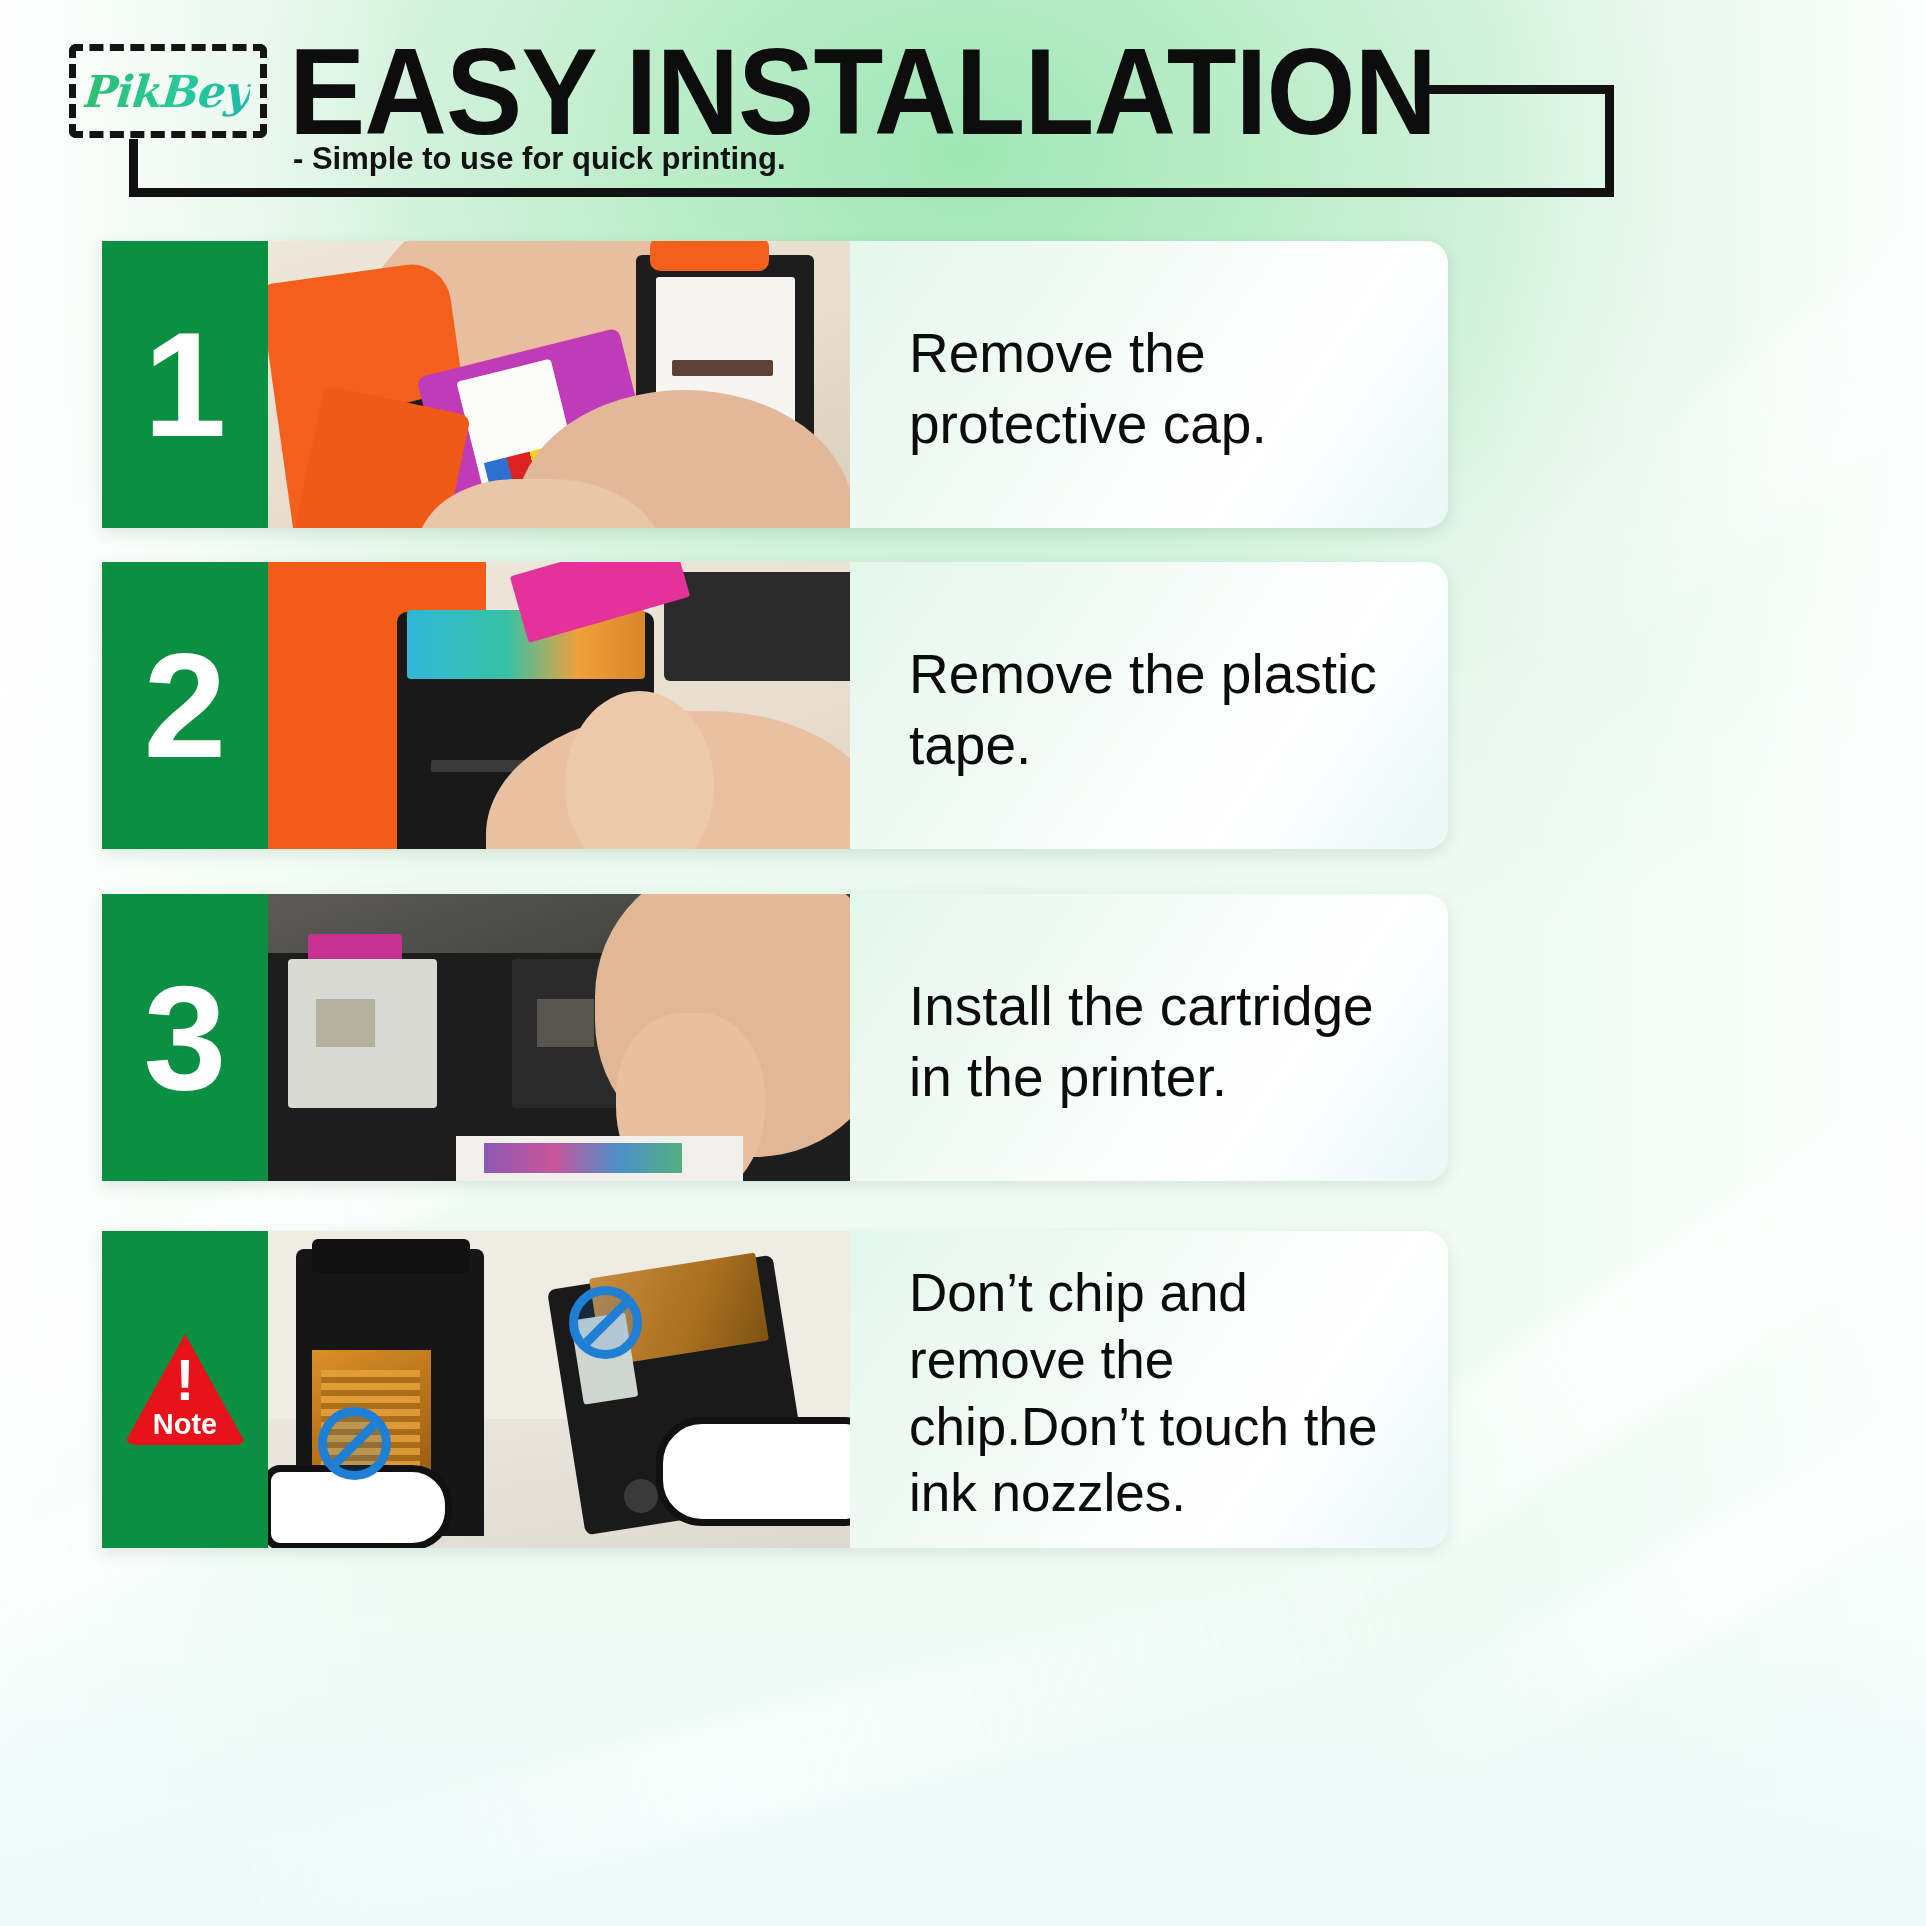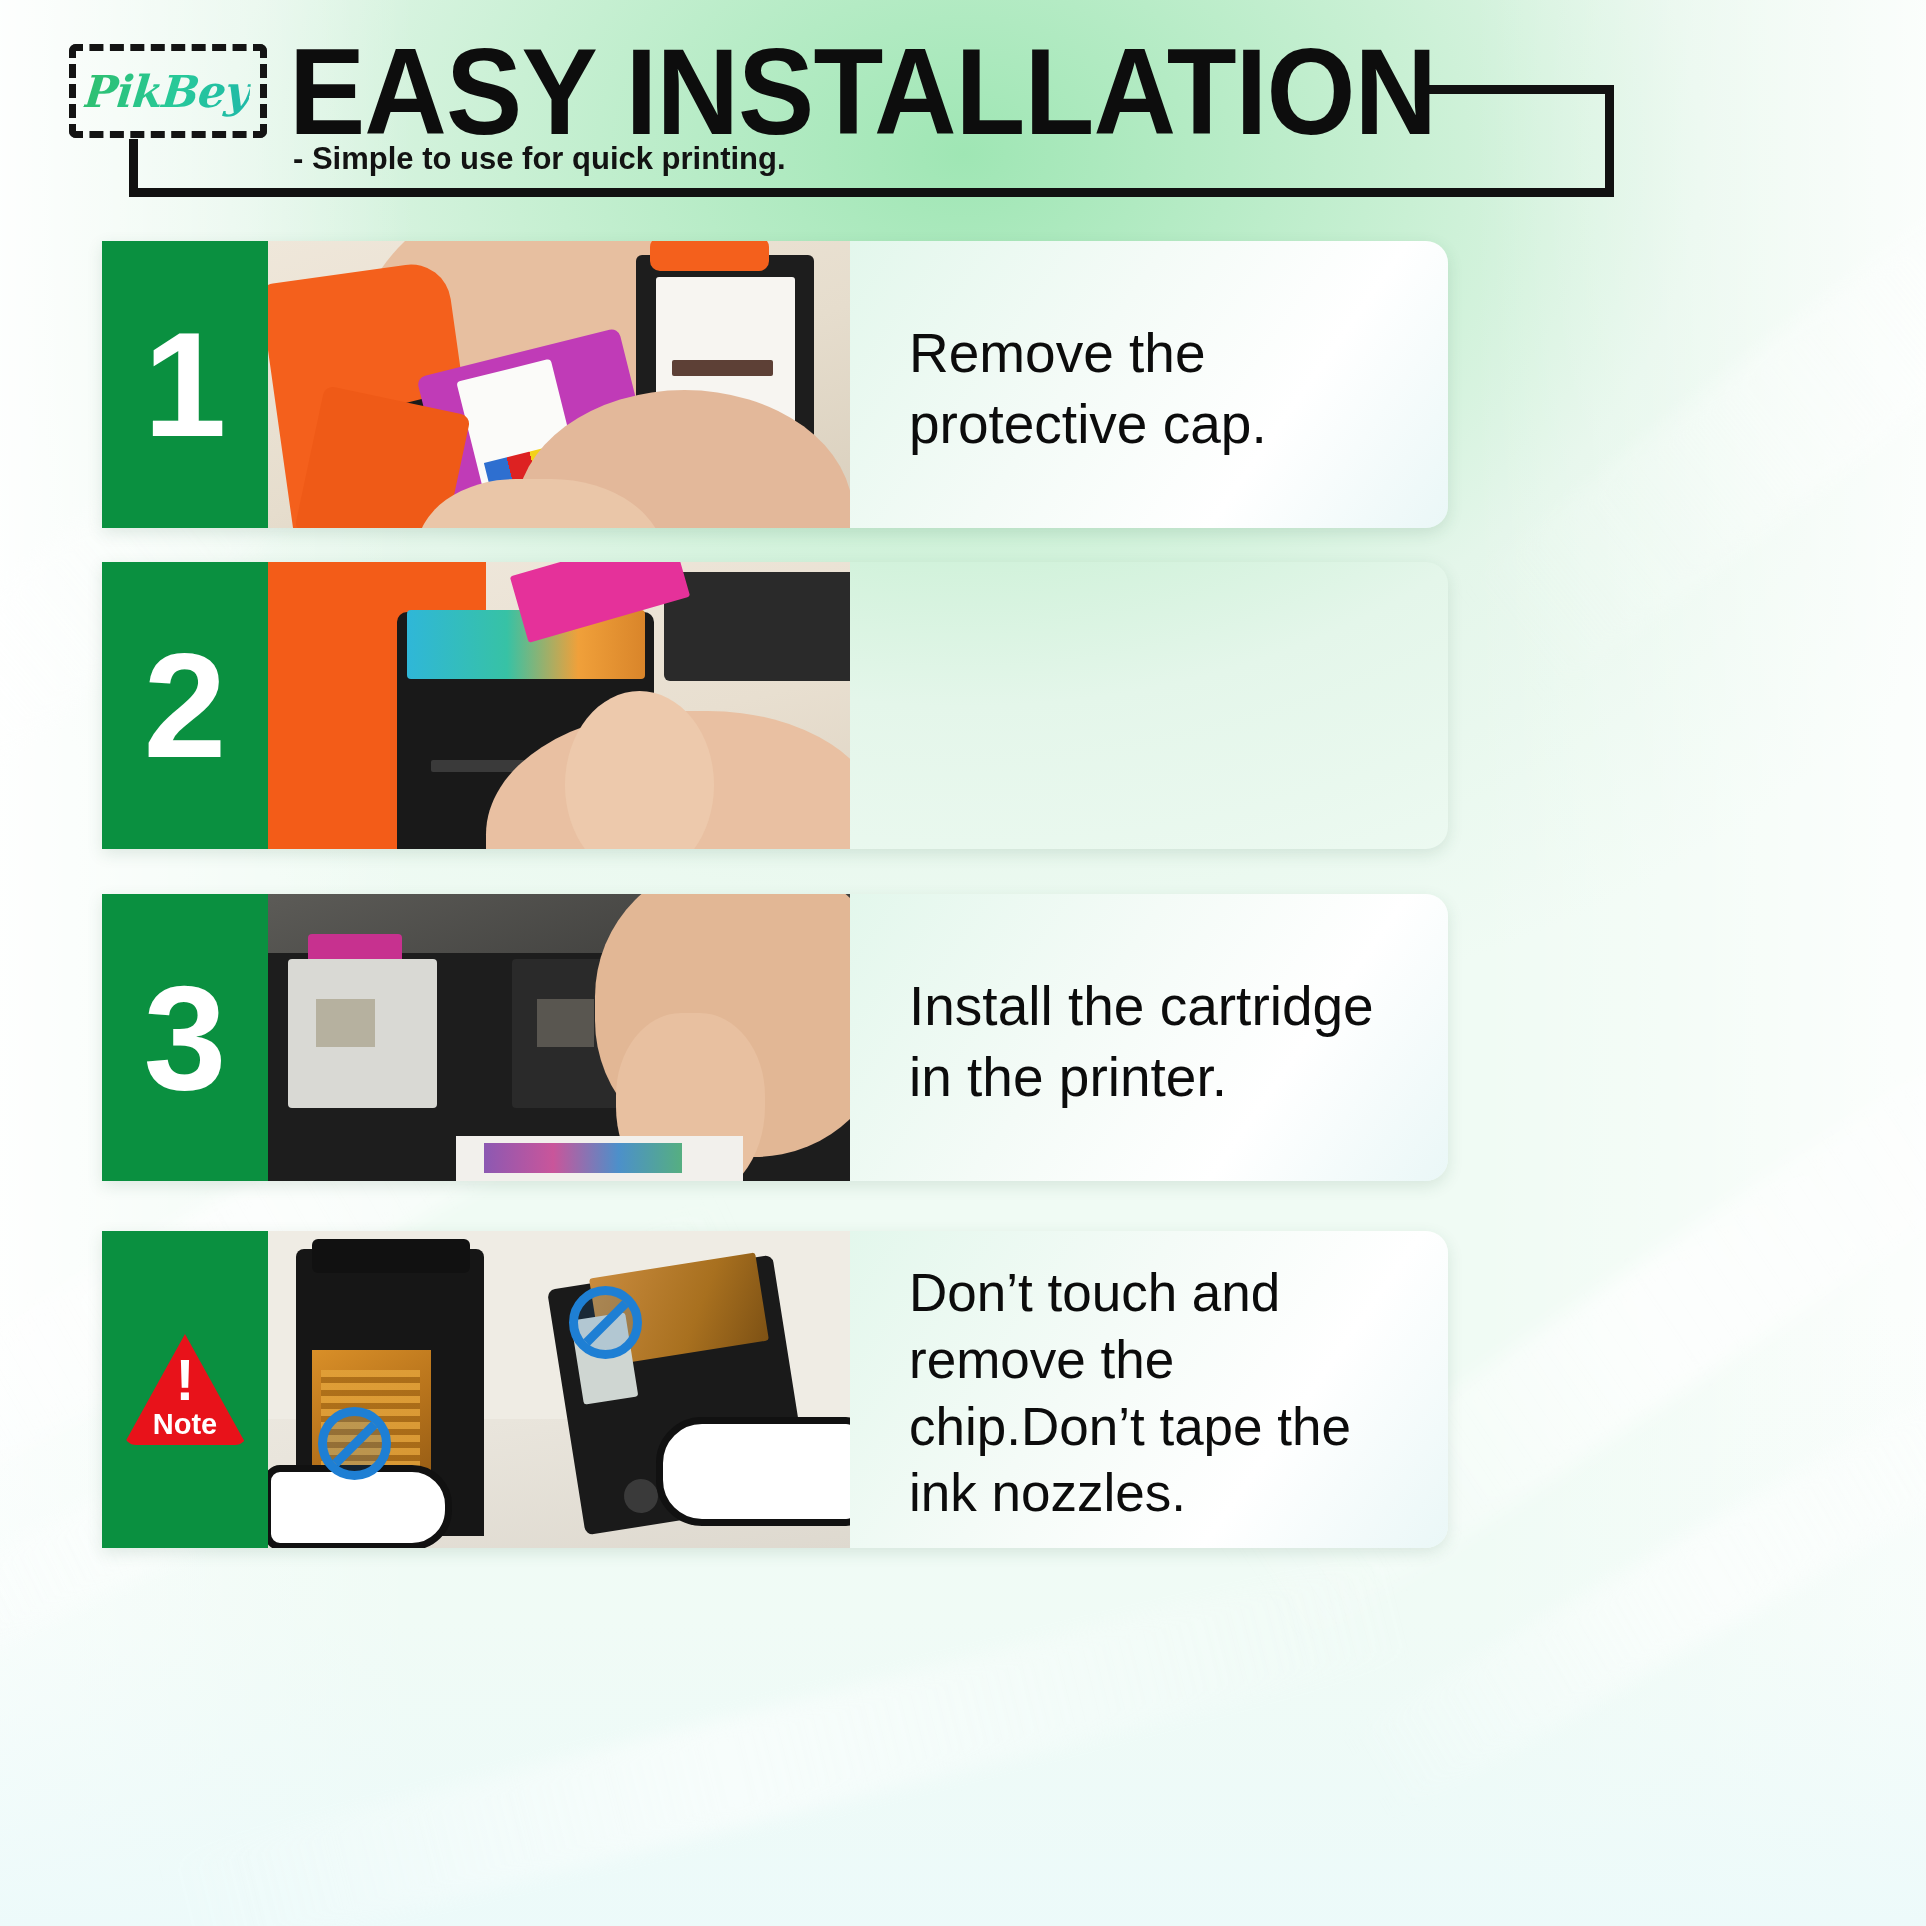--- a/index.html
+++ b/index.html
@@ -285,20 +285,23 @@
     <div class="ph p2-bg"></div>
     <div class="ph p2-orange"></div>
     <div class="ph p2-dark"></div>
     <div class="ph p2-cart"></div>
     <div class="ph p2-tape"></div>
     <div class="ph p2-pink"></div>
     <div class="ph p2-slot"></div>
     <div class="ph p2-hand"></div>
     <div class="ph p2-thumb"></div>
   </div>
+  <div class="text-cell">
+    <div class="step-text">Remove the plastic tape.</div>
+  </div>
 </div>
 
 <div class="row" id="row-3">
   <div class="num-cell">
     <span class="num">3</span>
   </div>
   <div class="photo-cell">
     <div class="ph p3-bg"></div>
     <div class="ph p3-printer"></div>
     <div class="ph p3-magenta"></div>
@@ -335,16 +338,16 @@
     <div class="ph p4-copper"></div>
     <div class="ph p4-nozzle"></div>
     <div class="ph p4-dot1"></div>
     <div class="ph p4-dot2"></div>
     <div class="hand-point hp1"></div>
     <div class="hand-point hp2"></div>
     <div class="no-sign ns1"></div>
     <div class="no-sign ns2"></div>
   </div>
   <div class="text-cell">
-    <div class="step-text">Don’t touch and remove the chip.Don’t tape the ink nozzles.</div>
+    <div class="step-text">Don’t chip and remove the chip.Don’t touch the ink nozzles.</div>
   </div>
 </div>
 
 
 </body></html>

